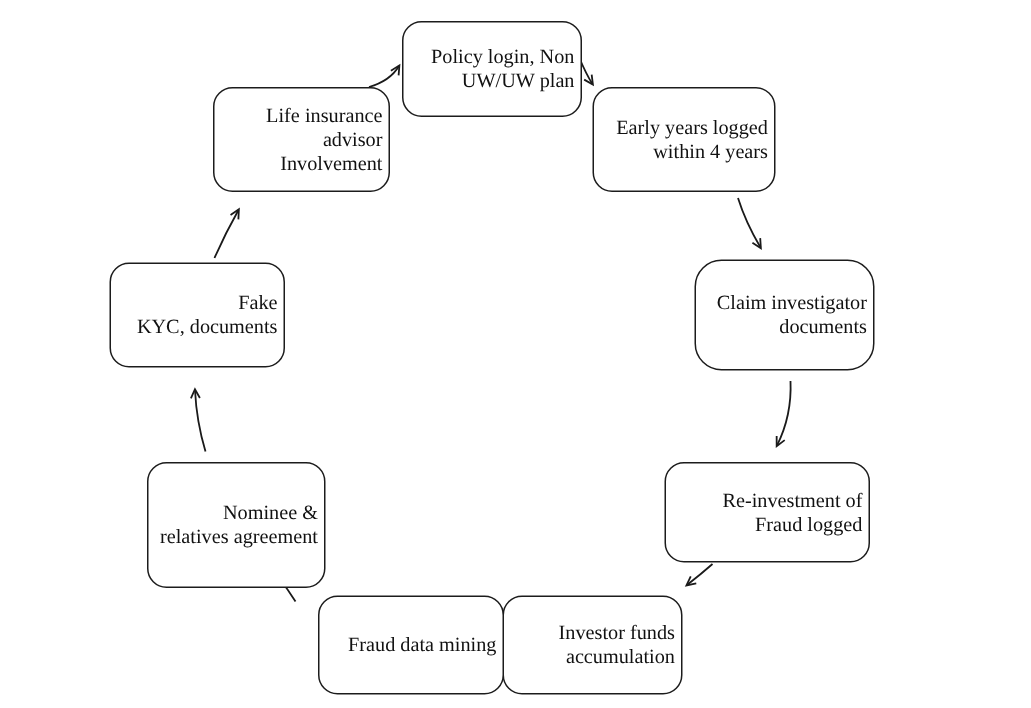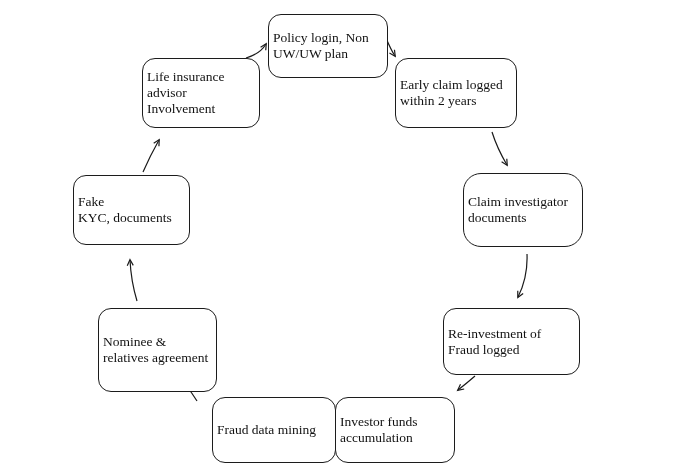--- a/index.html
+++ b/index.html
@@ -17,21 +17,21 @@
     width: 687px; height: 472px;
   }
   .node {
     position: absolute;
     box-sizing: border-box;
     border: 1px solid #1c1c1c;
     border-radius: 13px;
     background: #ffffff;
     display: flex;
     flex-direction: column;
-    align-items: flex-start;
+    align-items: flex-end;
     justify-content: center;
     text-align: center;
     color: #111111;
     font-size: 13.5px;
     line-height: 16px;
     padding: 2px 4px;
   }
   .n1 { left: 268px; top: 14px;  width: 120px; height: 64px; }
   .n2 { left: 395px; top: 58px;  width: 122px; height: 70px; }
   .n3 { left: 463px; top: 173px; width: 120px; height: 74px; border-radius: 18px; }
@@ -65,22 +65,22 @@
       <path d="M 143,172 Q 150,156 159,140" marker-end="url(#ah)"></path>
     </g>
   </svg>
 
   <div class="node n1">
     <div>Policy login,  Non</div>
     <div>UW/UW plan</div>
   </div>
 
   <div class="node n2">
-    <div>Early claim logged</div>
-    <div>within 2 years</div>
+    <div>Early years logged</div>
+    <div>within 4 years</div>
   </div>
 
   <div class="node n3">
     <div>Claim investigator</div>
     <div>documents</div>
   </div>
 
   <div class="node n4">
     <div>Re-investment of</div>
     <div>Fraud logged</div>

